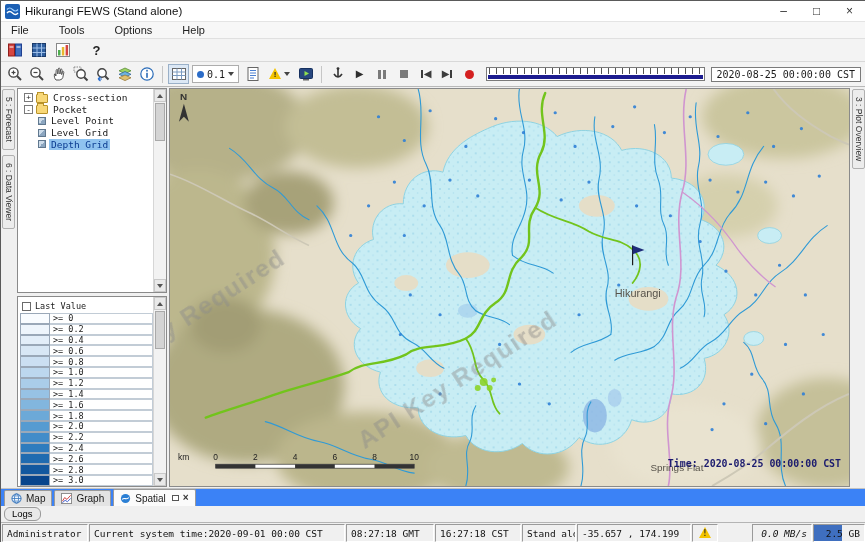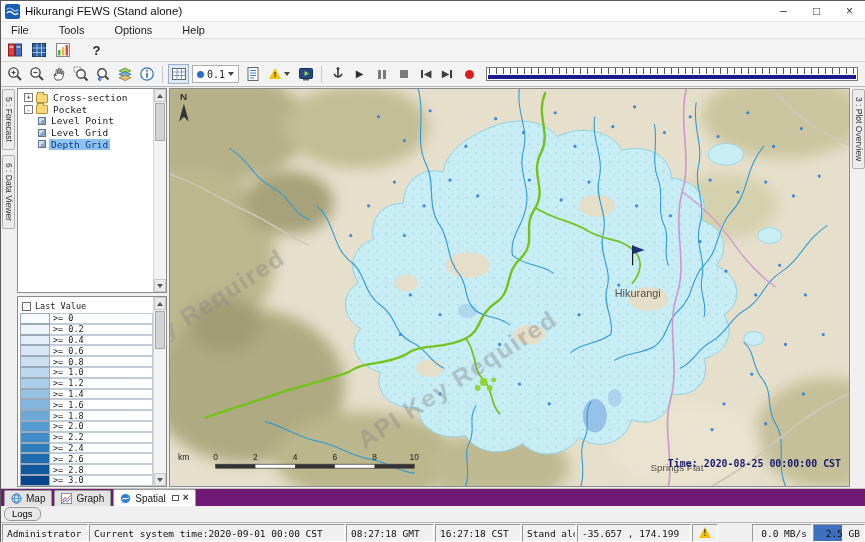--- a/index.html
+++ b/index.html
@@ -78,41 +78,41 @@
   .sb-btn{height:13px;flex:none;display:flex;align-items:center;justify-content:center;background:#e9e9e9;border:1px solid #c9c9c9;}
   .sb-track{flex:1;position:relative;}
   .sb-thumb{position:absolute;top:1px;left:1px;right:1px;height:38px;background:#d4d4d4;border:1px solid #a9a9a9;}
   .tri-up{width:0;height:0;border-left:3px solid transparent;border-right:3px solid transparent;border-bottom:4px solid #555;}
   .tri-down{width:0;height:0;border-left:3px solid transparent;border-right:3px solid transparent;border-top:4px solid #555;}
 
   .map-area{flex:1;position:relative;margin:1px;border:1px solid #8a8a8a;background:#e6dfcb;overflow:hidden;}
   .map-svg{position:absolute;left:0;top:0;width:100%;height:100%;}
 
   
-  .bottom-tabs{height:18px;flex:none;display:flex;align-items:flex-end;background:#701a75;border-top:1px solid #c2c2c2;padding-left:3px;gap:2px;}
+  .bottom-tabs{height:18px;flex:none;display:flex;align-items:flex-end;background:#3b82f6;border-top:1px solid #c2c2c2;padding-left:3px;gap:2px;}
   .btab{display:flex;align-items:center;gap:4px;border:1px solid #9a9a9a;border-bottom:none;background:#e3e3e3;height:16px;padding:0 6px;font-size:10px;border-radius:2px 2px 0 0;}
   .btab.active{background:#fbfbfb;height:17px;}
   .tab-ic{display:flex;flex:none;}
   .mini-box{width:7px;height:6px;border:1px solid #555;background:#fff;flex:none;margin-left:2px;}
   .tab-close{font-size:10px;line-height:1;color:#333;font-weight:bold;}
   .logs-row{height:16px;flex:none;display:flex;align-items:center;background:#f0f0f0;padding-left:3px;}
   .logs-btn{border:1px solid #9a9a9a;background:#e9e9e9;font-size:9.5px;height:14px;line-height:12px;padding:0 7px;border-radius:6px;font-family:inherit;}
 
   .statusbar{height:21px;flex:none;display:flex;align-items:stretch;background:#f0f0f0;border-top:1px solid #b4b4b4;
     font-family:"DejaVu Sans Mono",monospace;font-size:9.5px;color:#111;}
   .seg{border:1px solid;border-color:#9a9a9a #ffffff #ffffff #9a9a9a;display:flex;align-items:center;
     padding:0 4px;margin:1px 0 1px 1px;white-space:nowrap;overflow:hidden;position:relative;}
   [data-name="status-user"]{width:86px;}
   [data-name="status-system-time"]{width:256px;}
   [data-name="status-gmt-time"]{width:88px;}
   [data-name="status-local-time"]{width:86px;}
   [data-name="status-mode"]{width:54px;}
   [data-name="status-coordinates"]{width:114px;}
   [data-name="status-warning"]{width:26px;justify-content:center;}
-  [data-name="status-download-speed"]{width:60px;margin-left:auto;justify-content:flex-end;}
+  [data-name="status-download-speed"]{width:60px;margin-left:auto;justify-content:flex-end;font-style:italic;}
   [data-name="status-memory"]{width:52px;justify-content:flex-end;margin-right:1px;}
   .mem-fill{position:absolute;left:0;top:0;bottom:0;background:#3f6fbf;}
   .mem-label{position:relative;}
 </style>
 </head>
 <body>
 
 <div class="window" data-name="app-window">
 
   <div class="titlebar" data-name="title-bar">
@@ -281,20 +281,21 @@
         <span class="glyph" data-name="step-forward-icon">▶</span>
         <span class="bar-v"></span>
       </button>
     <button class="tb transport" data-name="record-button">
         <span class="rec-dot" data-name="record-icon"></span>
       </button>
     <div class="timeline" data-name="timeline-slider">
       <div class="tl-ticks" data-name="timeline-ticks"></div>
       <div class="tl-band" data-name="timeline-band"></div>
     </div>
+    <div class="dt-box" data-name="current-datetime">2020-08-25 00:00:00 CST</div>
   </div>
 
   <div class="main" data-name="main-area">
     <div class="left-strip" data-name="left-tab-strip">
         <div class="side-tab" data-name="left-dock-tab-1">5 : Forecast</div>
         <div class="side-tab" data-name="left-dock-tab-2">6 : Data Viewer</div>
       </div>
 
     <div class="left-panel" data-name="left-panel">
       <div class="tree-panel" data-name="data-tree-panel">

